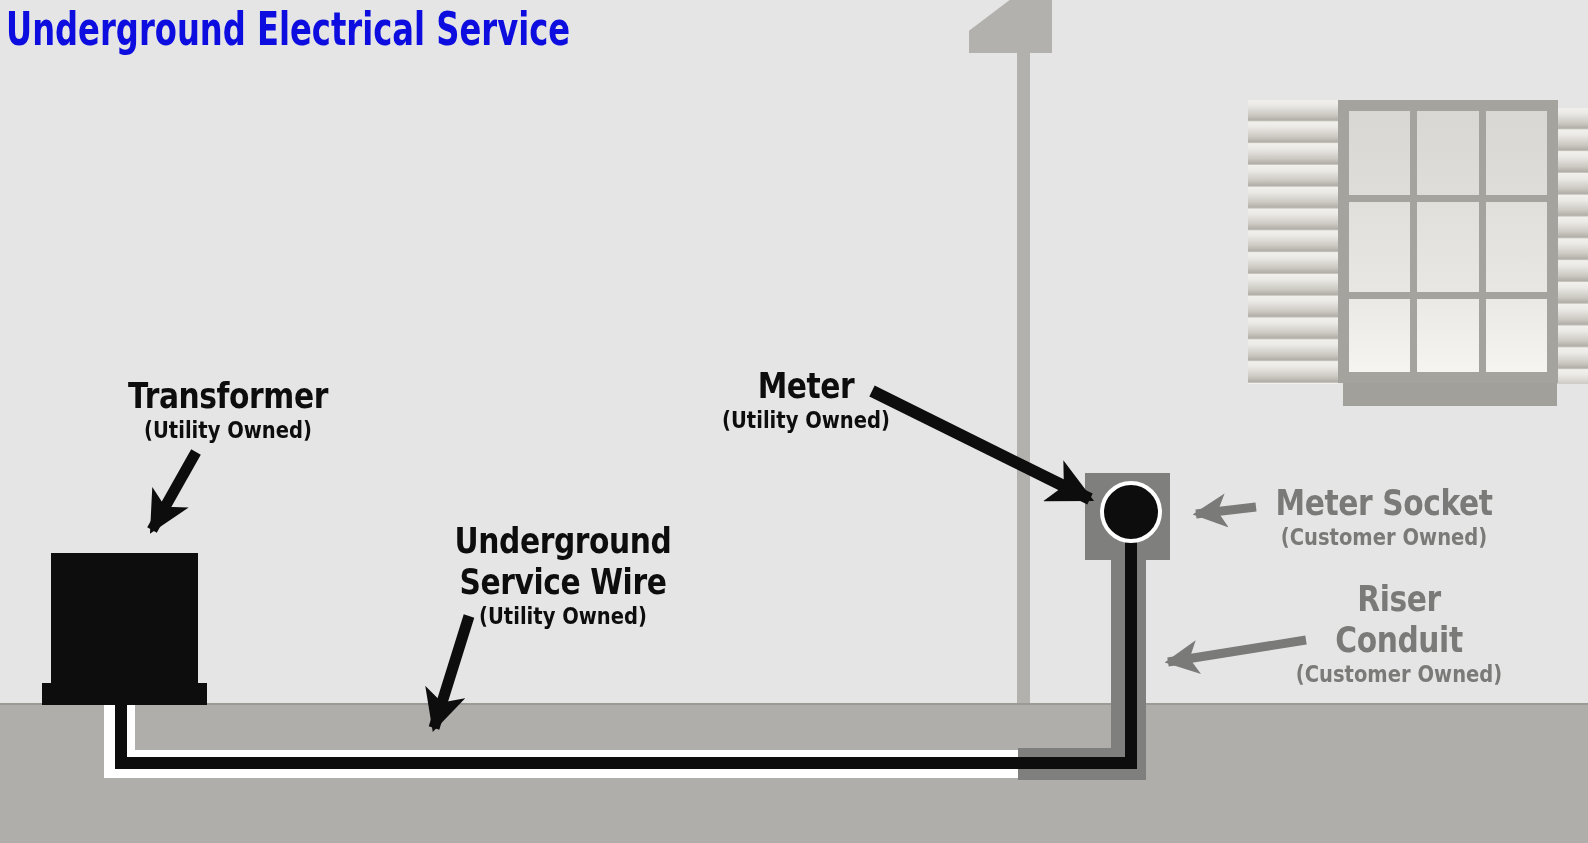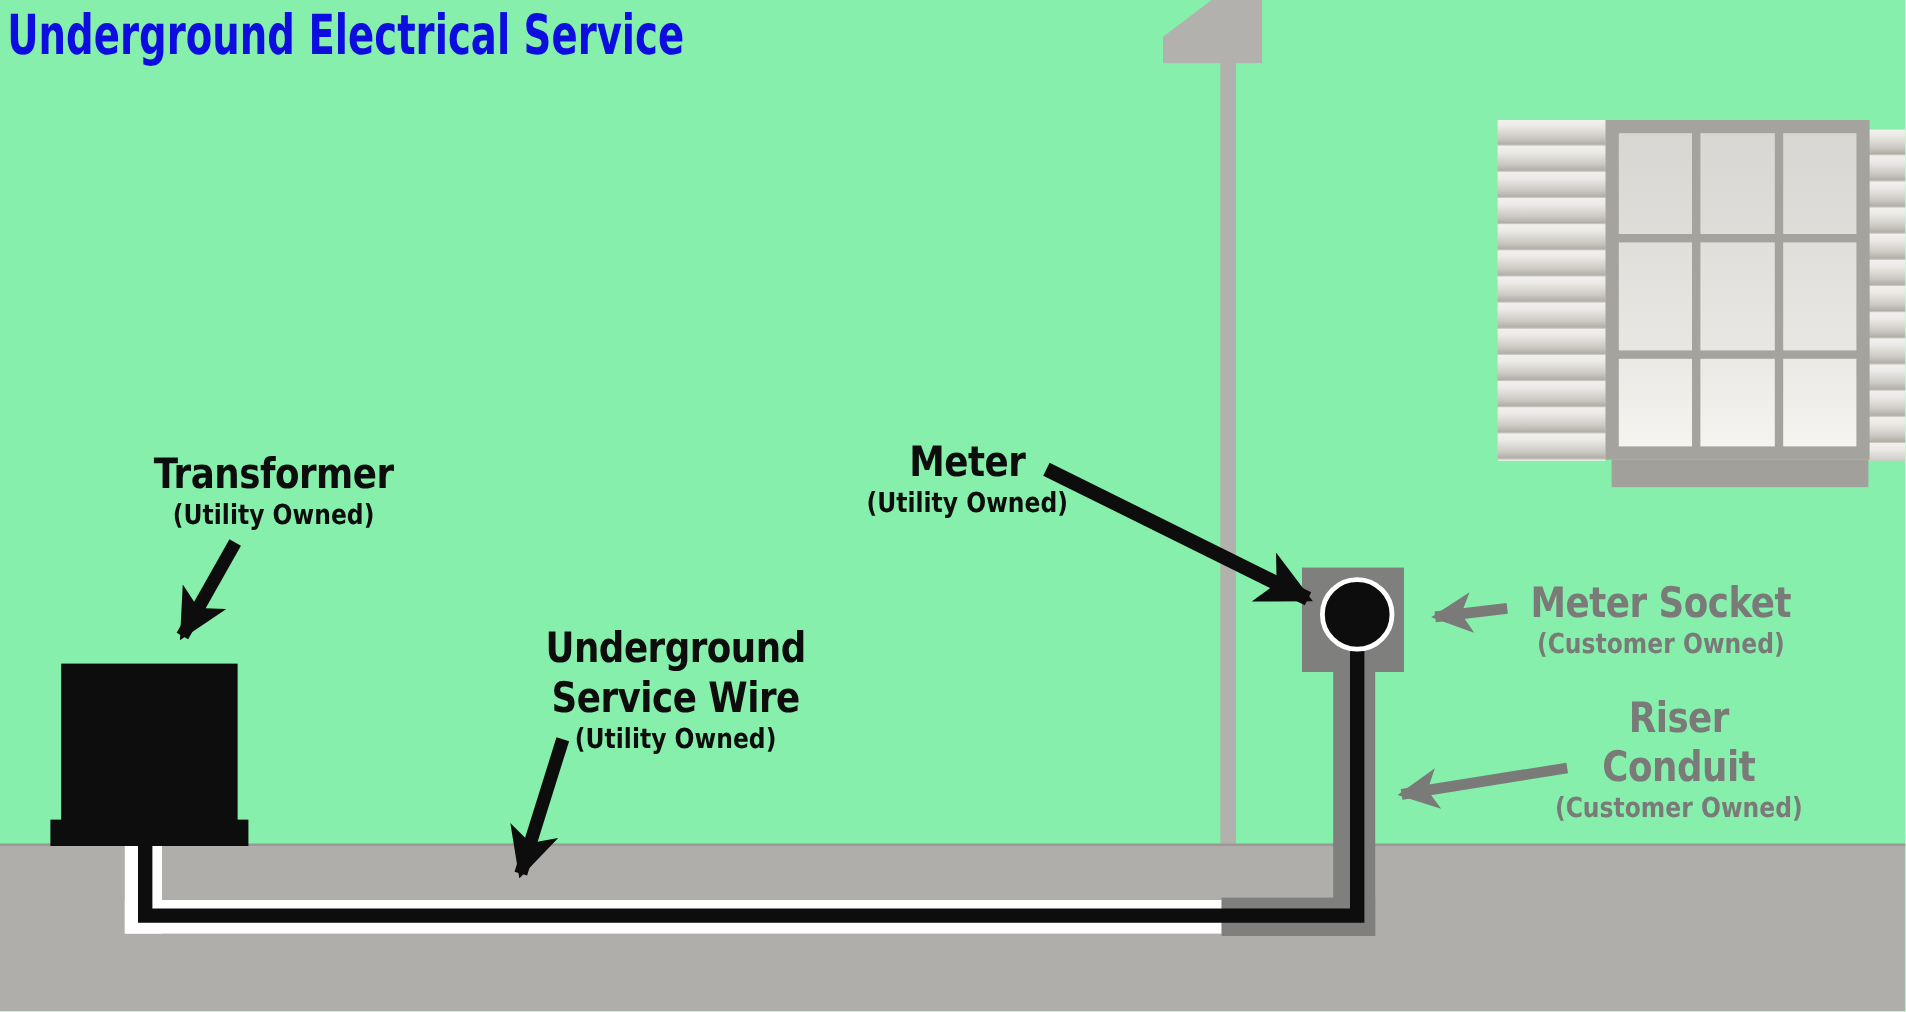--- a/index.html
+++ b/index.html
@@ -1,18 +1,18 @@
 <!DOCTYPE html>
 <html style="--title-blue: #0d0de0; --utility-black: #0d0d0d; --customer-gray: #7a7a78; --equipment-gray: #7f7f7d; --ground-gray: #b0aeaa; --house-gray: #b3b1ad; --trench-white: #ffffff;"><head>
 <meta charset="utf-8">
 <style>
   html,body { margin:0; padding:0; background:#fff; }
   .canvas {
     position:relative; width:1588px; height:843px; overflow:hidden;
-    background:#86efac;
+    background:#e5e5e5;
     font-family:"DejaVu Sans","Liberation Sans",sans-serif;
   }
   .abs { position:absolute; }
 
   
   .title {
     left:6px; top:2px; z-index:6;
     color:var(--title-blue,#0d0de0);
     font-size:46px; font-weight:bold; white-space:nowrap;
     transform:scaleX(.70); transform-origin:left top;

